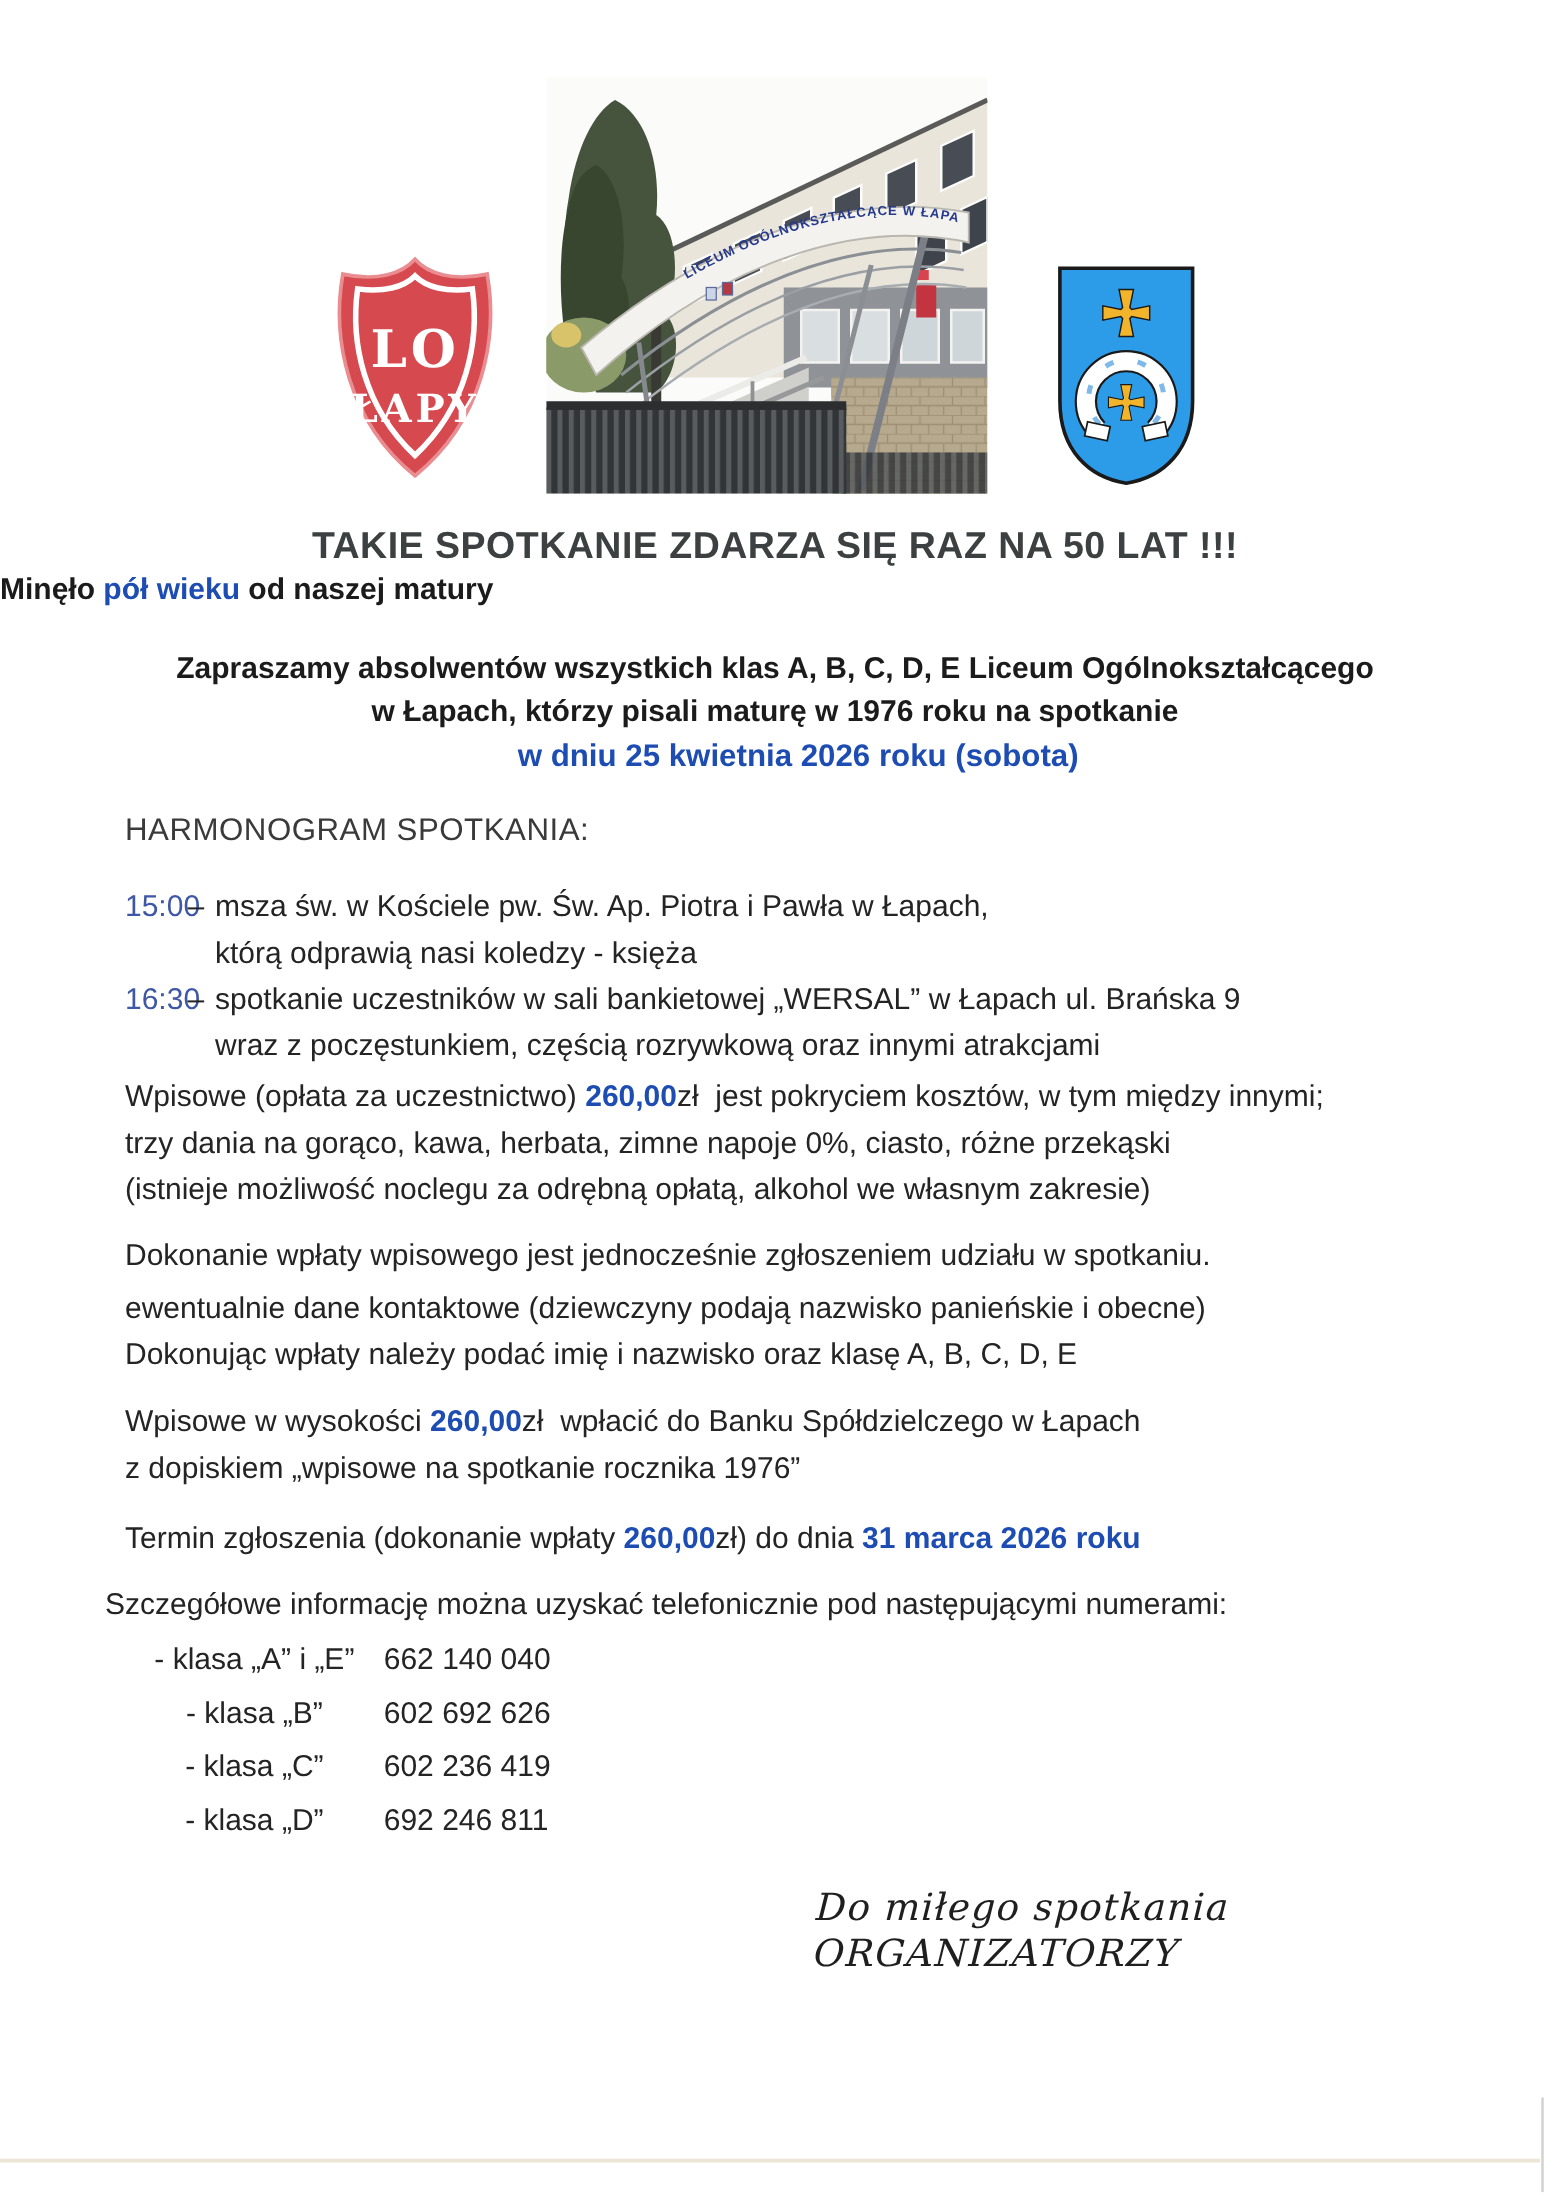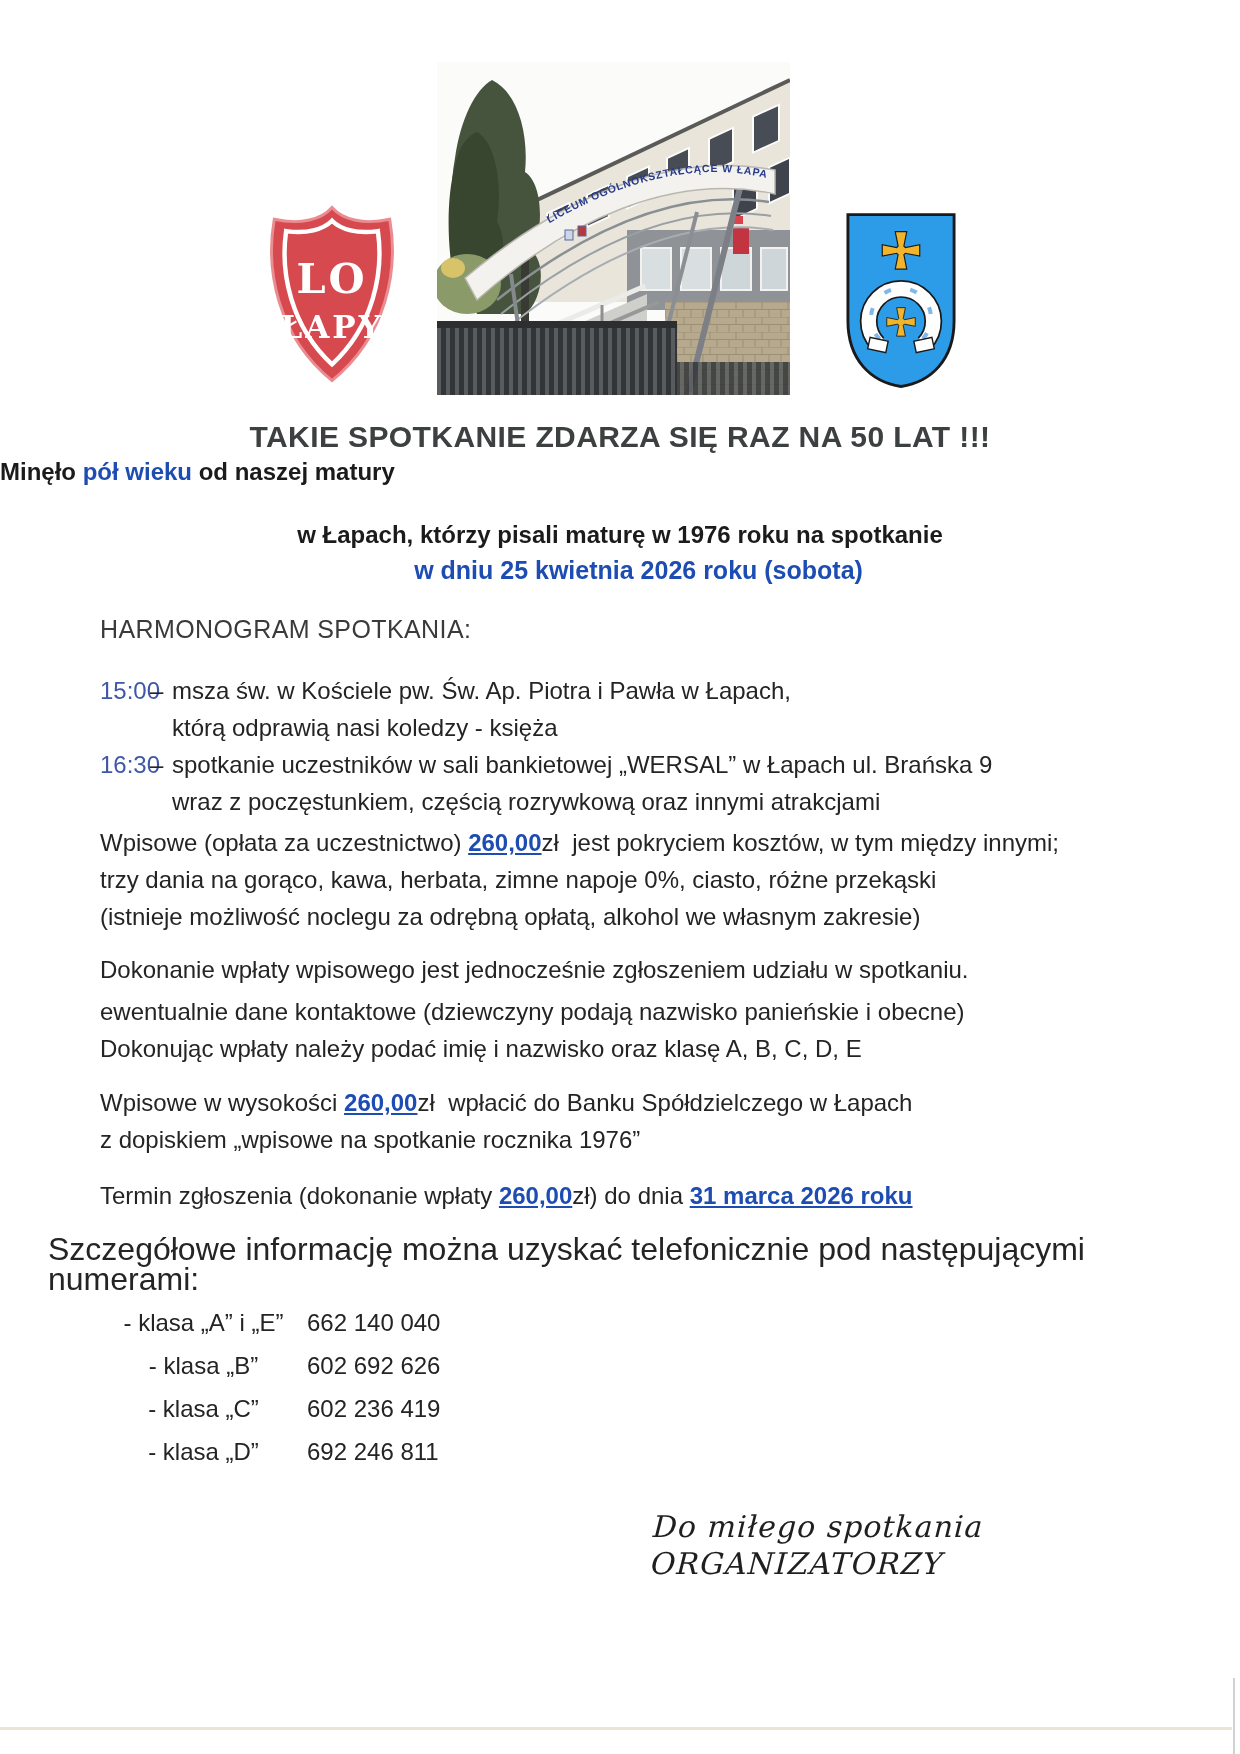--- a/index.html
+++ b/index.html
@@ -28,25 +28,25 @@
   .sched-row { display:flex; }
   .sched-time { width:50px; flex:0 0 auto; }
   .sched-dash { width:22px; flex:0 0 auto; }
   .sched-cont { margin-left:72px; }
   .para { margin-left:100px; font-size:24px; line-height:37px; width:1050px; }
   .fee       { margin-top:4px;  }
   .note1     { margin-top:16px; }
   .note2     { margin-top:5px;  }
   .payment   { margin-top:17px; }
   .deadline  { margin-top:19px; }
-  .contact-h { margin-top:20px; font-size:32px; line-height:30px; margin-left:48px; }
+  .contact-h { margin-top:20px; font-size:24px; line-height:30px; margin-left:84px; }
   .contact-rows { margin-left:100px; margin-top:15px; font-size:24px;text-align:center; }
   .contact-row { display:flex; line-height:28px; margin-bottom:15px; }
   .contact-label { width:207px; flex:0 0 auto; }
-  .bold { font-weight:bold;text-decoration:underline; }
+  .bold { font-weight:bold; }
   .signature {
     position:absolute; left:652px; top:1508px;
     font-family:"DejaVu Serif", serif; font-style:italic;
     font-size:30px; line-height:37px; color:#1f1f1f; letter-spacing:1px;
     transform:skewX(-3deg);
   }
   
   .scan-edge-bottom { position:absolute; left:0; top:1727px; width:1232px; height:3px; background:#ece5d6; }
   .scan-edge-right  { position:absolute; left:1233px; top:1678px; width:2px; height:76px; background:#d2d2d2; }
 </style>
@@ -149,20 +149,21 @@
     <use href="#crossp" transform="translate(50,97) scale(0.95)" fill="#f2b42a" stroke="#1a1a1a" stroke-width="0.8"></use>
   </svg>
 
   <div class="content">
 
     <div class="doc-title">TAKIE SPOTKANIE ZDARZA SIĘ RAZ NA 50 LAT !!!</div>
 
     <div class="doc-subtitle"><span class="line">Minęło </span><span class="line blue">pół wieku</span><span class="line"> od naszej matury</span></div>
 
     <div class="invite">
+      <div class="line">Zapraszamy absolwentów wszystkich klas A, B, C, D, E Liceum Ogólnokształcącego</div>
       <div class="line">w Łapach, którzy pisali maturę w 1976 roku na spotkanie</div>
     </div>
     <div class="invite-date blue line">w dniu 25 kwietnia 2026 roku (sobota)</div>
 
     <div class="harmo line">HARMONOGRAM SPOTKANIA:</div>
 
     <div class="sched">
       <div class="sched-row">
         <span class="sched-time tblue">15:00</span>
         <span class="sched-dash">–</span>

